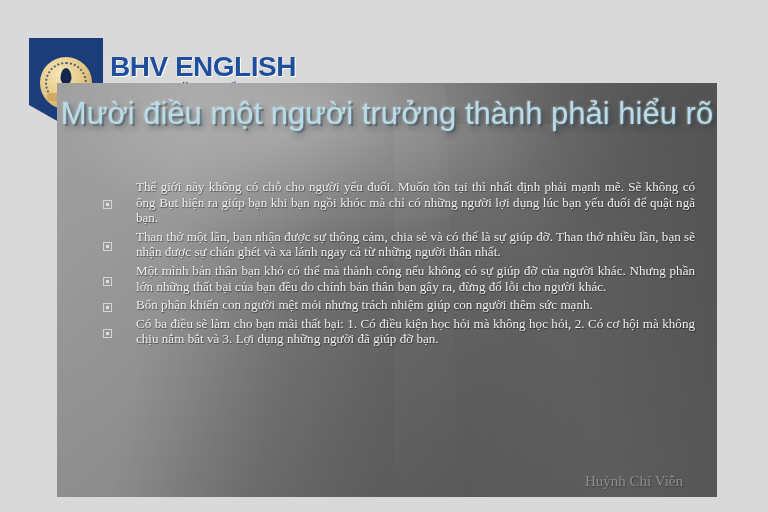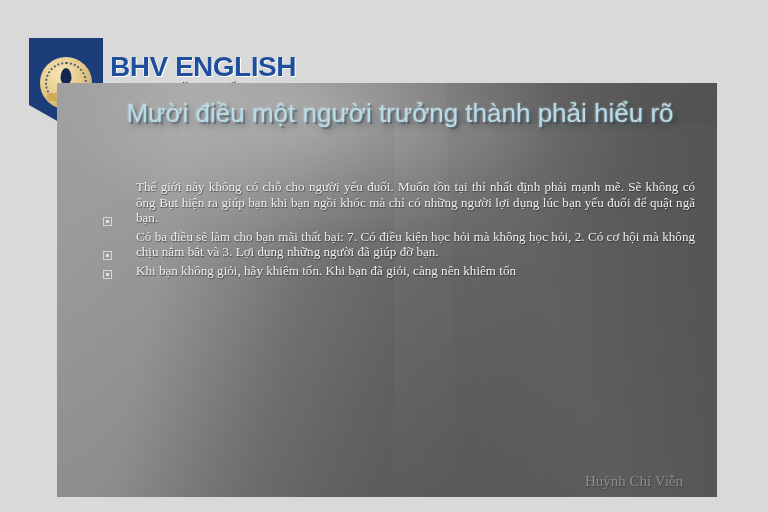--- a/index.html
+++ b/index.html
@@ -177,44 +177,44 @@
     right: -6%;
     bottom: -30%;
     width: 55%;
     height: 120%;
     background: linear-gradient(70deg, rgba(255,255,255,0) 0%, rgba(255,255,255,0.07) 50%, rgba(255,255,255,0) 100%);
     pointer-events: none;
   }
 
   .slide-title {
     position: absolute;
-    left: 13px;
+    left: 0;
     top: 12px;
     width: 660px;
     text-align: center;
     font-family: "Liberation Sans", sans-serif;
-    font-size: 26px;
+    font-size: 31px;
     line-height: 37px;
     color: #b7dcea;
     text-shadow:
        0 0 3px rgba(255,255,255,0.55),
        2px 2px 1px rgba(40,60,70,0.55),
        3px 4px 6px rgba(20,30,40,0.45);
     pointer-events: none;
   }
 
   .bullets {
     position: absolute;
     left: 38px;
     top: 96px;
     width: 600px;
   }
   .bullet-row {
     display: flex;
-    align-items: flex-end;
+    align-items: center;
     margin-bottom: 3px;
   }
   .bullet-marker {
     flex: 0 0 auto;
     width: 9px;
     height: 9px;
     margin: 5px 24px 0 8px;
     border: 1px solid rgba(228,228,228,0.80);
     box-sizing: border-box;
     position: relative;
@@ -282,33 +282,41 @@
 
     <div class="bullets">
 
       <div class="bullet-row">
         <span class="bullet-marker"></span>
         <span class="bullet-text">Thế giới này không  có chỗ cho người yếu đuối. Muốn tồn tại thì nhất định phải mạnh  mẽ. Sẽ không  có ông Bụt hiện ra giúp bạn khi bạn ngồi khóc mà chỉ có những  người lợi dụng  lúc bạn yếu đuối để quật ngã bạn.</span>
       </div>
 
 
 
-
-
-
-
-      <div class="bullet-row">
-        <span class="bullet-marker"></span>
-        <span class="bullet-text">Có ba điều sẽ làm cho bạn mãi thất bại: 7. Có điều kiện học hỏi mà không  học hỏi, 2. Có cơ hội mà không  chịu nắm  bắt và 3. Lợi dụng  những  người đã giúp đỡ bạn.</span>
-      </div>
-
-
-      <div class="bullet-row">
-        <span class="bullet-marker"></span>
-        <span class="bullet-text">Khi bạn không  giỏi, hãy khiêm tốn. Khi bạn đã giỏi, càng nên khiêm  tốn</span>
-      </div>
+      <div class="bullet-row">
+        <span class="bullet-marker"></span>
+        <span class="bullet-text">Than thở một lần, bạn nhận được sự thông  cảm, chia sẻ và có thể là sự giúp đỡ. Than thở nhiều lần, bạn sẽ nhận được sự chán ghét và xa lánh ngay  cả từ những  người thân nhất.</span>
+      </div>
+
+      <div class="bullet-row">
+        <span class="bullet-marker"></span>
+        <span class="bullet-text">Một mình bản thân bạn khó có thể mà thành  công nếu không  có sự giúp đỡ của người khác. Nhưng  phần lớn những  thất bại của bạn đều do chính  bản thân bạn gây ra, đừng đổ lỗi cho người khác.</span>
+      </div>
+
+      <div class="bullet-row">
+        <span class="bullet-marker"></span>
+        <span class="bullet-text">Bổn phận khiến con người mệt mỏi nhưng  trách nhiệm giúp con người thêm  sức mạnh.</span>
+      </div>
+
+
+      <div class="bullet-row">
+        <span class="bullet-marker"></span>
+        <span class="bullet-text">Có ba điều sẽ làm cho bạn mãi thất bại: 1. Có điều kiện học hỏi mà không  học hỏi, 2. Có cơ hội mà không  chịu nắm  bắt và 3. Lợi dụng  những  người đã giúp đỡ bạn.</span>
+      </div>
+
+
 
     </div>
 
     <div class="signature">Huỳnh Chí Viễn</div>
   </div>
 
 </div>
 
 </body></html>

